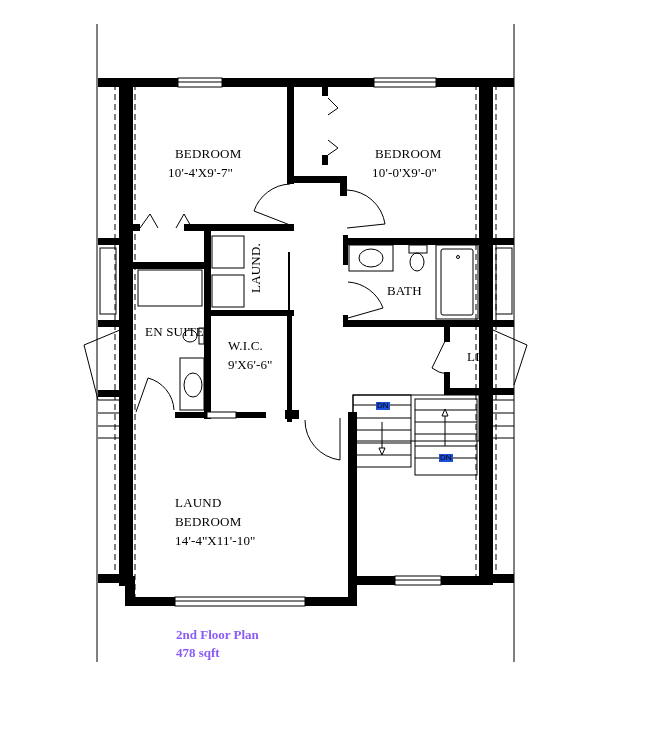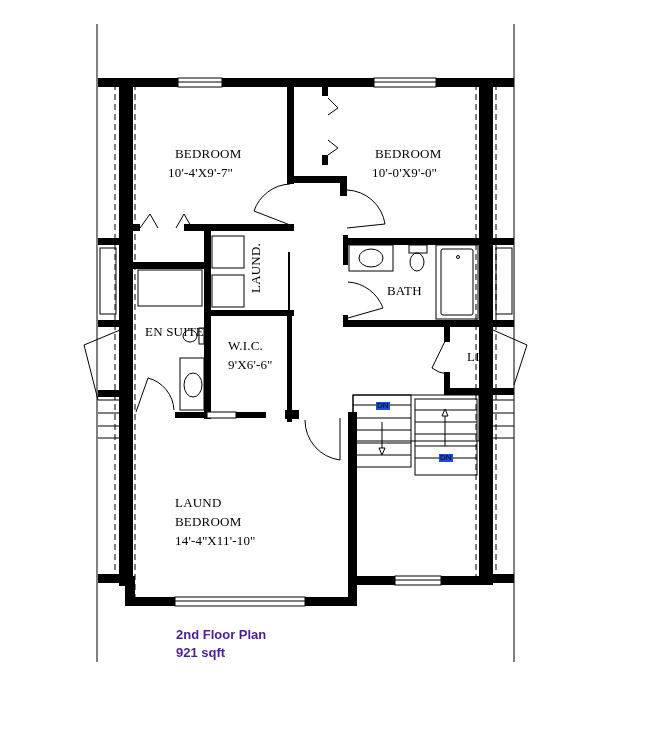--- a/index.html
+++ b/index.html
@@ -19,25 +19,25 @@
       position: absolute;
       font-family: "Liberation Sans", "DejaVu Sans", sans-serif;
       font-size: 8px;
       color: #000;
       background: #1d4ed8;
       padding: 0 1px;
       line-height: 1;
     }
     .caption {
       position: absolute;
-      font-family: Liberation Sans, sans-serif;
+      font-family: Liberation Serif, serif;
       font-size: 13px;
       font-weight: bold;
       line-height: 1.35;
-      color: #4c1d95;
+      color: #8b5cf6;
     }
   </style>
 </head>
 <body>
 
 <svg id="plan" width="646" height="731" viewBox="0 0 646 731" xmlns="http://www.w3.org/2000/svg">
 
   <g stroke="#000" stroke-width="1" fill="none">
     <line x1="97" y1="24" x2="97" y2="662"></line>
     <line x1="514" y1="24" x2="514" y2="662"></line>
@@ -245,14 +245,14 @@
   <div>LAUND</div>
   <div>BEDROOM</div>
   <div>14'-4''X11'-10''</div>
 </div>
 
 <div class="stair-lbl" style="left:376px;top:402px;">DN</div>
 <div class="stair-lbl" style="left:439px;top:454px;">DN</div>
 
 <div class="caption" style="left:176px;top:626px;">
   <div>2nd Floor Plan</div>
-  <div>921 sqft</div>
+  <div>478 sqft</div>
 </div>
 
 </body></html>

